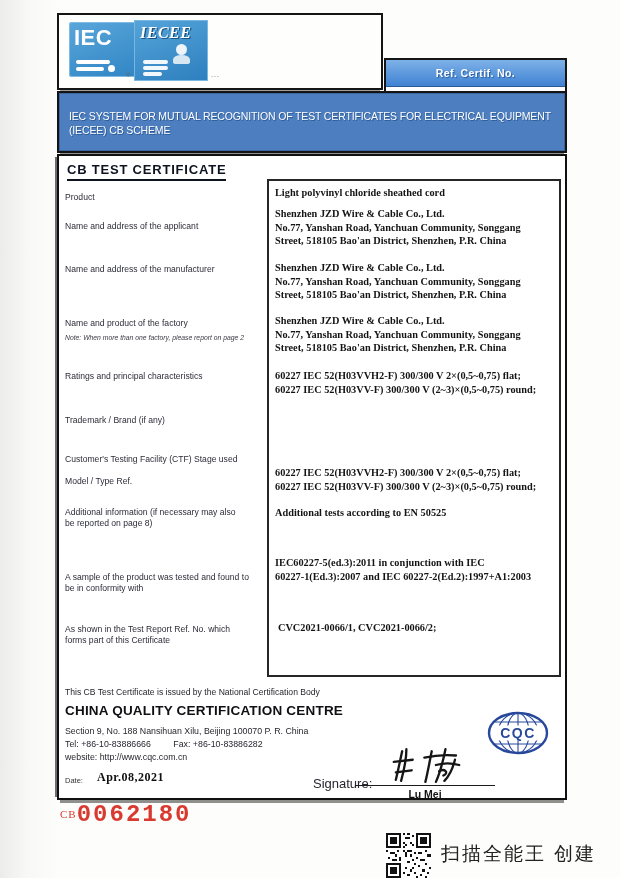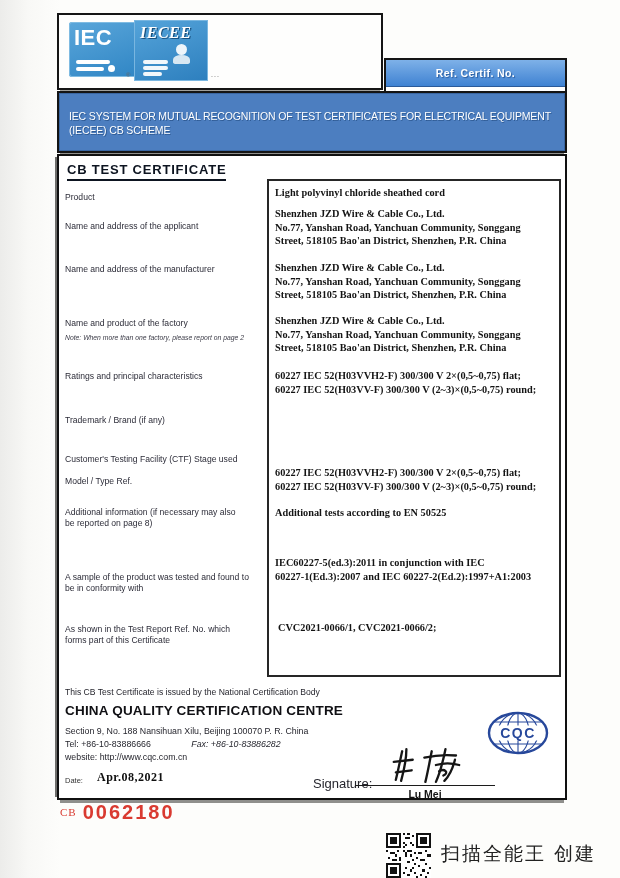--- a/index.html
+++ b/index.html
@@ -118,32 +118,32 @@
   .l-sample{top:416px;width:186px;} .l-report{top:468px;width:182px;}
   
   .v-product{top:5px;} .v-applicant{top:26px;} .v-manufacturer{top:80px;}
   .v-factory{top:133px;} .v-ratings{top:188px;} .v-model{top:285px;}
   .v-additional{top:325px;} .v-standard{top:375px;} .v-report{top:440px;left:9px;}
   
   .issued{position:absolute;left:6px;top:531px;font-size:8.6px;color:#26262e;}
   .ncb-name{position:absolute;left:6px;top:547px;font-size:13.5px;font-weight:bold;color:#101014;letter-spacing:.2px;}
   .ncb-line{position:absolute;left:6px;font-size:8.8px;color:#26262e;}
   .ncb-addr{top:570px;} .ncb-tel{top:583px;} .ncb-web{top:596px;}
-  .fax-part{margin-left:38px;font-style:italic;}
+  .fax-part{margin-left:20px;}
   .date-label{position:absolute;left:6px;top:620px;font-size:7.5px;color:#333;}
   .date-value{position:absolute;left:38px;top:614px;font-family:"Liberation Serif","DejaVu Serif",serif;font-weight:600;font-size:12px;color:#101010;letter-spacing:.5px;}
   .sig-label{position:absolute;left:254px;top:620px;font-size:13px;color:#26262e;}
   .sig-svg{position:absolute;left:296px;top:590px;}
   .sig-line{position:absolute;left:296px;top:629px;width:140px;border-top:1.6px solid #1c1c1c;}
   .sig-name{position:absolute;left:296px;top:632px;width:140px;text-align:center;font-size:10.5px;font-weight:bold;color:#141414;}
   .cqc-svg{position:absolute;left:427px;top:554px;}
   
   .cb-stamp{left:60px;top:801px;color:#d93a30;}
   .cb-prefix{font-family:"Liberation Serif","DejaVu Serif",serif;font-size:11px;letter-spacing:1px;vertical-align:3px;}
-  .cb-number{font-family:Liberation Sans, sans-serif;font-size:20px;font-weight:bold;letter-spacing:2px;margin-left:6px;}
+  .cb-number{font-family:Liberation Mono, monospace;font-size:24px;font-weight:bold;letter-spacing:2px;}
   .qr{left:385px;top:833px;}
   .scan-note{
     left:441px;top:841px;font-size:19px;color:#222;letter-spacing:2px;
     font-family:"DejaVu Sans",sans-serif;
   }
 </style>
 </head>
 <body>
 
 <div class="page">

